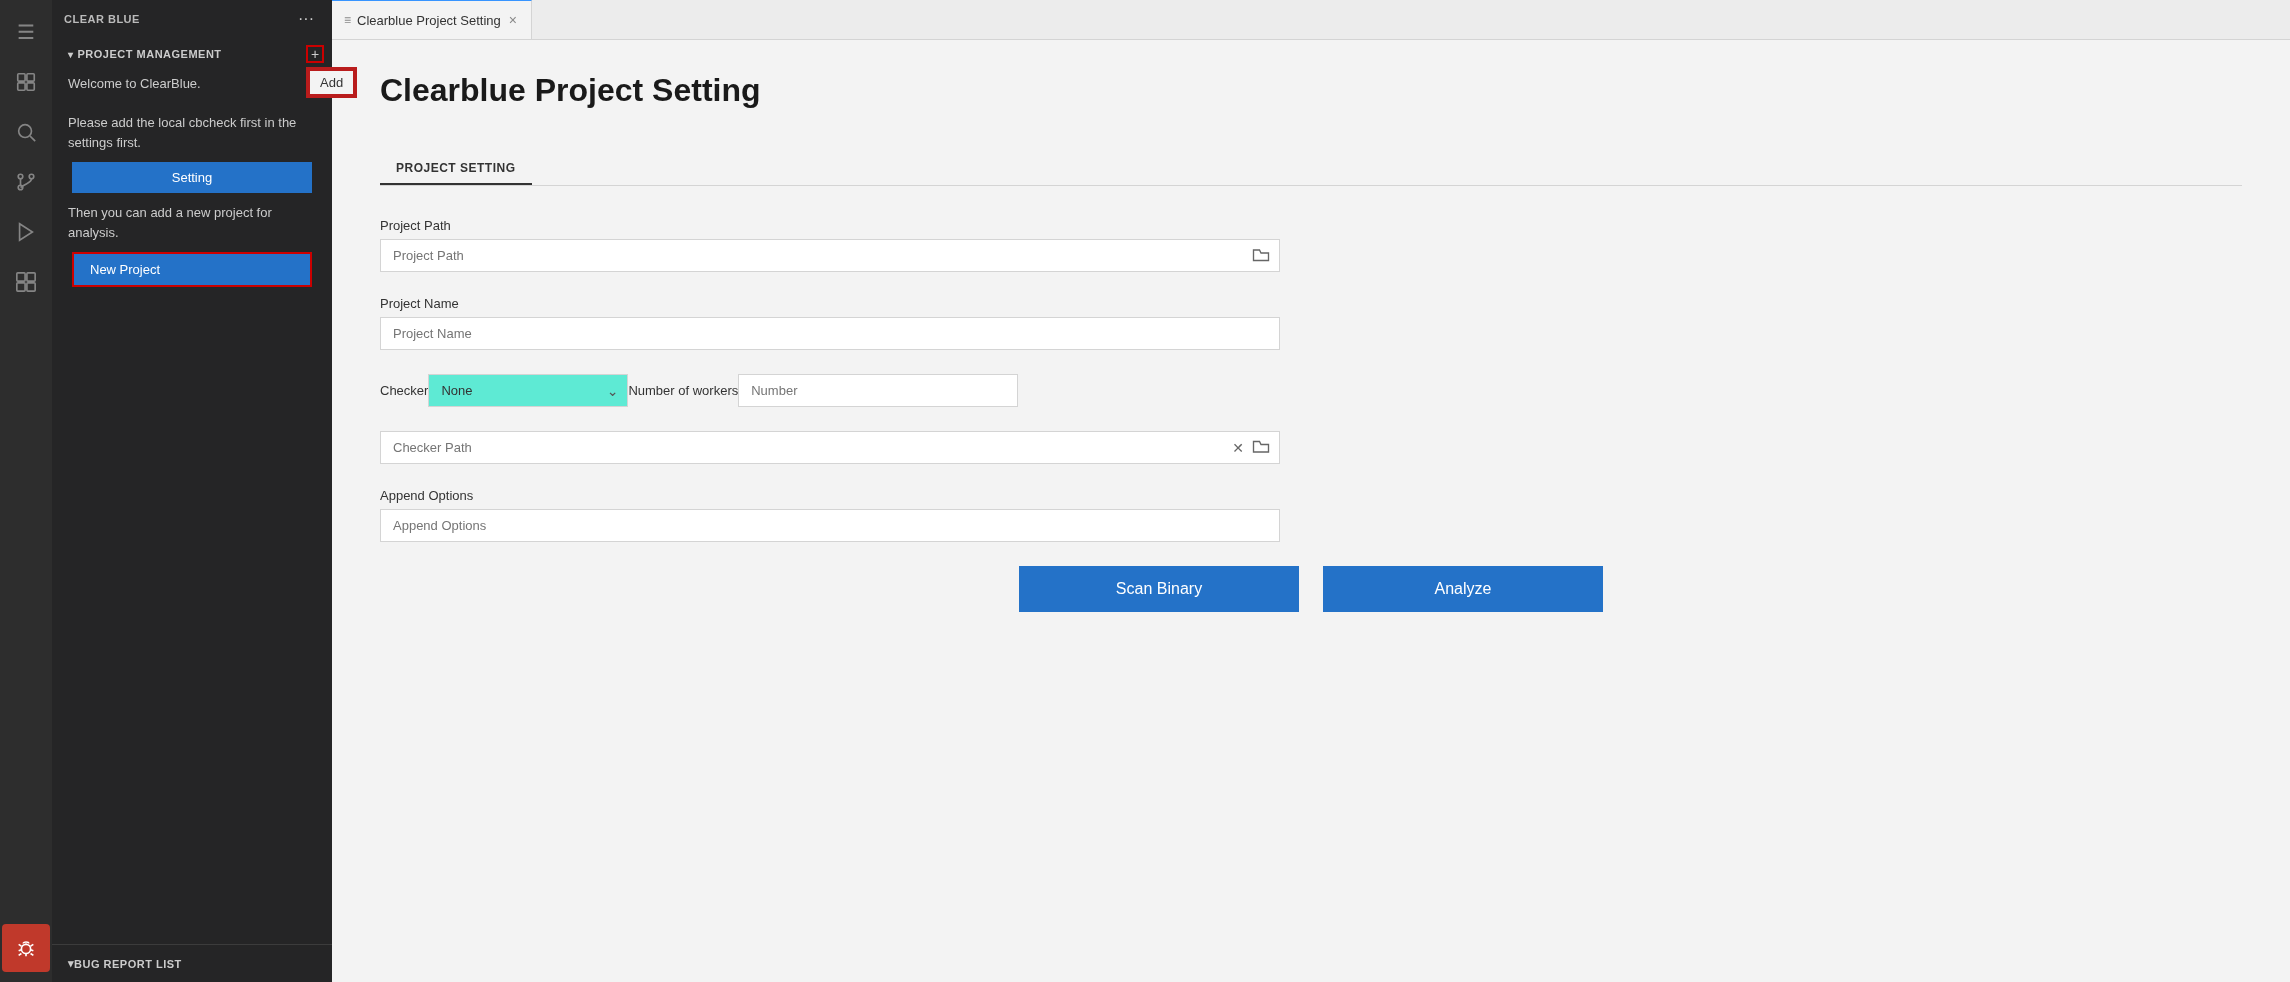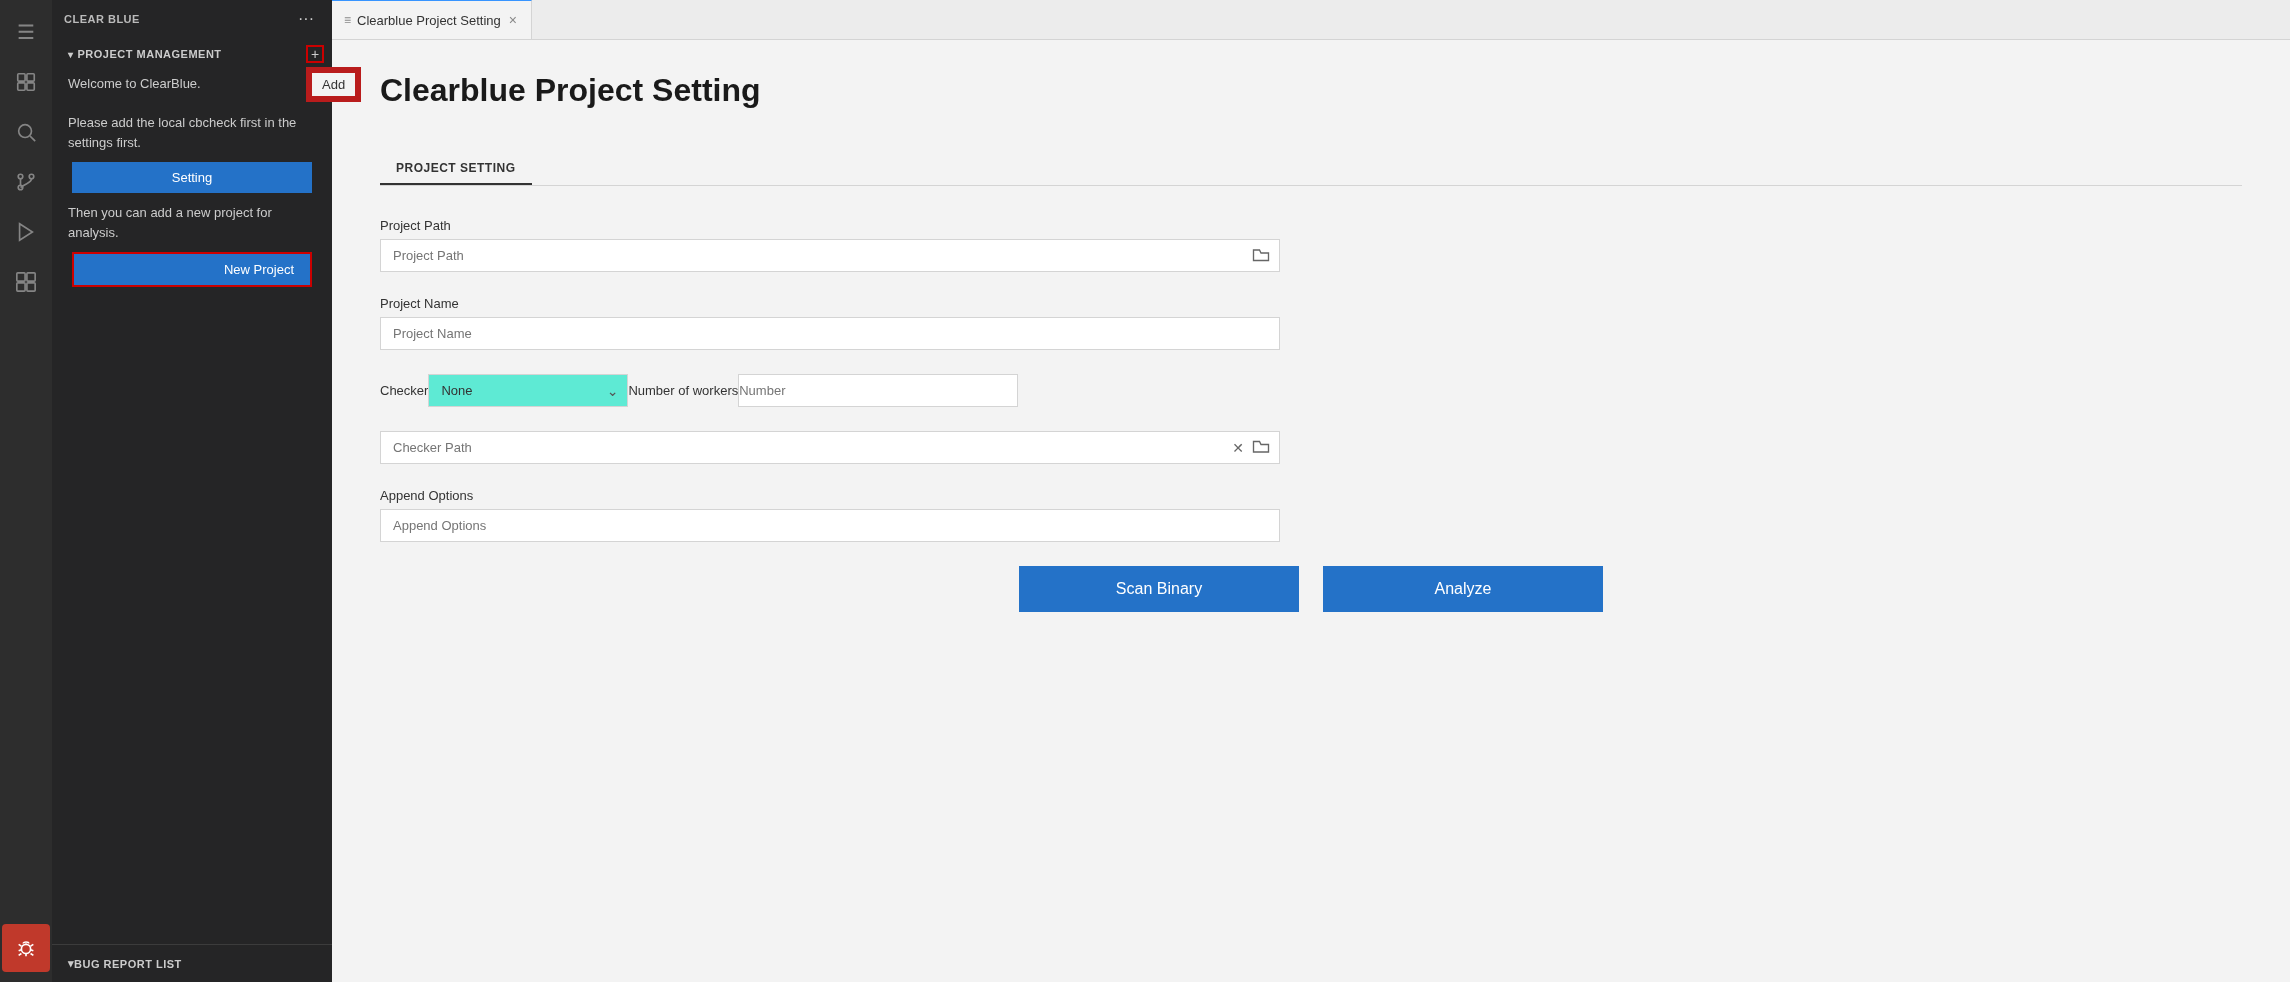--- a/index.html
+++ b/index.html
@@ -109,21 +109,21 @@
       display: block;
       width: calc(100% - 8px);
       margin: 10px 4px;
       padding: 8px 16px;
       background: #2472c8;
       color: white;
       border: 2px solid #cc0000;
       cursor: pointer;
       font-size: 13px;
       font-weight: 500;
-      text-align: right;
+      text-align: left;
     }
     .sidebar-footer {
       padding: 8px;
       border-top: 1px solid #3c3c3c;
     }
     .bug-report-section {
       display: flex;
       align-items: center;
       padding: 4px 8px;
       font-size: 11px;
@@ -138,21 +138,21 @@
     .add-tooltip-wrapper {
       position: relative;
       display: flex;
       align-items: center;
     }
     .tooltip-box {
       position: absolute;
       top: 22px;
       left: 0;
       background: #f3f3f3;
-      border: 6px solid #b91c1c;
+      border: 4px solid #b91c1c;
       color: #333;
       padding: 4px 10px;
       font-size: 13px;
       white-space: nowrap;
       z-index: 100;
     }
 
     
     .main {
       flex: 1;
@@ -290,21 +290,21 @@
       content: '⌄';
       position: absolute;
       right: 10px;
       top: 50%;
       transform: translateY(-50%);
       pointer-events: none;
       color: #555;
       font-size: 14px;
     }
     .workers-input {
-      padding: 8px 0;
+      padding: 8px 12px;
       border: 1px solid #d4d4d4;
       background: #ffffff;
       font-size: 13px;
       color: #4d7c0f;
       outline: none;
       width: 280px;
     }
     .input-with-icons {
       position: relative;
     }

